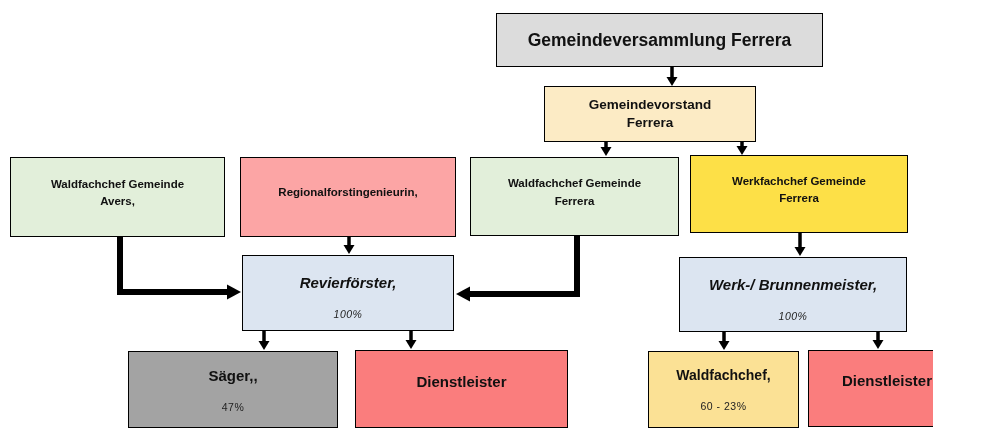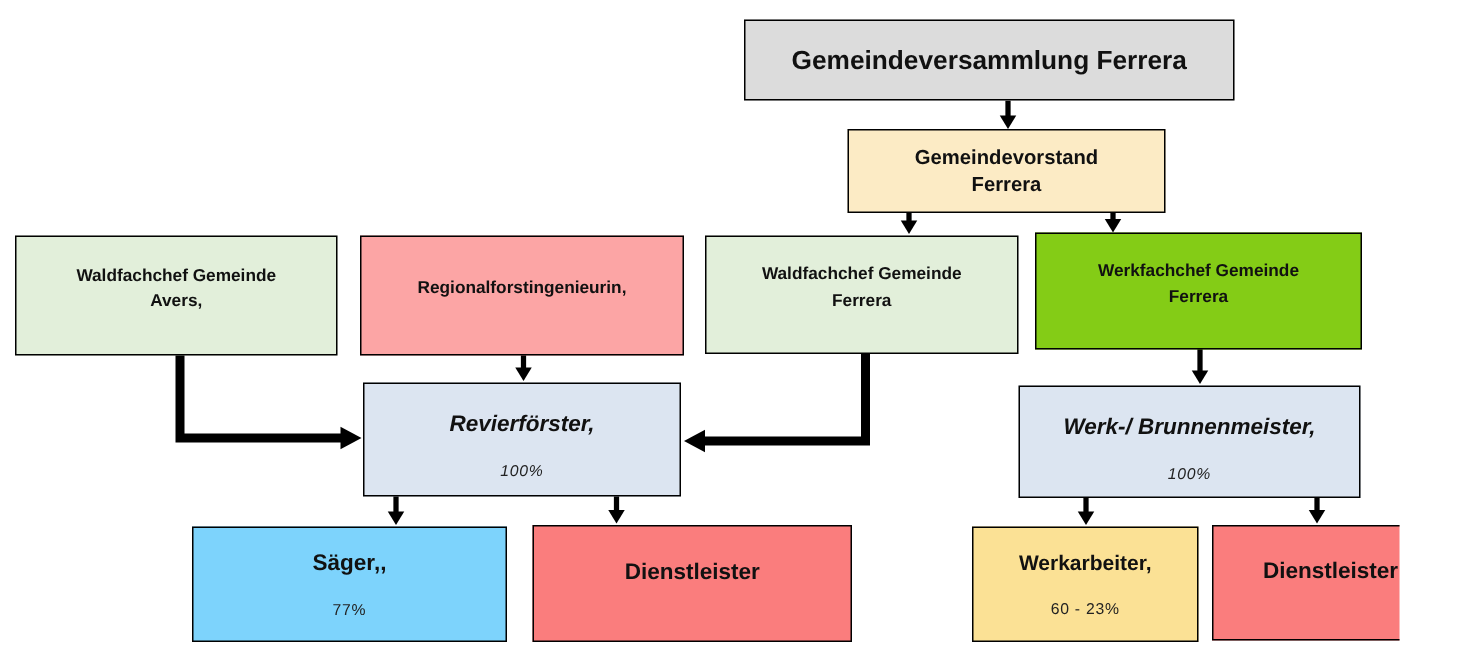--- a/index.html
+++ b/index.html
@@ -32,21 +32,21 @@
   .node .t-sub {
     font-weight: 400;
     font-size: 10.5px;
     color: #222222;
     margin-top: 17px;
     letter-spacing: 0.5px;
   }
   
   .n-gv   { left: 496px; top: 13px;  width: 327px; height: 54px; font-size: 17.5px; border-width: 1.6px; }
   
-  .n-vor  { left: 565px; top: 86px;  width: 212px; height: 56px; font-size: 13.5px; line-height: 1.35; text-align: center; }
+  .n-vor  { left: 544px; top: 86px;  width: 212px; height: 56px; font-size: 13.5px; line-height: 1.35; text-align: center; }
   
   .green  { font-size: 11.5px; line-height: 1.5; padding-bottom: 8px; }
   .n-g1   { left: 10px;  top: 157px; width: 215px; height: 80px; }
   .n-g2   { left: 240px; top: 157px; width: 216px; height: 80px; }
   .n-g3   { left: 470px; top: 157px; width: 209px; height: 79px; }
   .n-g4   { left: 690px; top: 155px; width: 218px; height: 78px; }
   
   .blue   { font-size: 15px; padding-top: 8px; font-style: italic; }
   .n-b1   { left: 242px; top: 255px; width: 212px; height: 76px; }
   .n-b2   { left: 679px; top: 257px; width: 228px; height: 75px; }
@@ -137,46 +137,46 @@
 
   <div class="node green n-g2" style="background-color: #fca5a5;">
     <span>Regionalforstingenieurin,</span>
   </div>
 
   <div class="node green n-g3" style="background-color: rgb(226, 239, 218);">
     <span>Waldfachchef Gemeinde</span>
     <span>Ferrera</span>
   </div>
 
-  <div class="node green n-g4" style="background-color: #84cc16;">
+  <div class="node green n-g4" style="background-color: #fde047;">
     <span>Werkfachchef Gemeinde</span>
     <span>Ferrera</span>
   </div>
 
   <div class="node blue n-b1" style="background-color: rgb(220, 229, 241);">
     <span>Revierförster,</span>
     <span class="t-sub">100%</span>
   </div>
 
   <div class="node blue n-b2" style="background-color: rgb(220, 229, 241); text-align: center;">
     <span>Werk-/ Brunnenmeister,</span>
     <span class="t-sub">100%</span>
   </div>
 
-  <div class="node n-y1" style="background-color: #7dd3fc;">
+  <div class="node n-y1" style="background-color: #a3a3a3;">
     <span>Säger,,</span>
-    <span class="t-sub">77%</span>
+    <span class="t-sub">47%</span>
   </div>
 
   <div class="node n-r1" style="background-color: rgb(250, 125, 125);">
     <span>Dienstleister</span>
   </div>
 
   <div class="node n-y2" style="background-color: rgb(251, 225, 149);">
-    <span>Werkarbeiter,</span>
+    <span>Waldfachchef,</span>
     <span class="t-sub">60 - 23%</span>
   </div>
 
   <div class="node n-r2" style="background-color: rgb(250, 125, 125);">
     <span>Dienstleister</span>
   </div>
 
 </div>
 
 </body></html>

